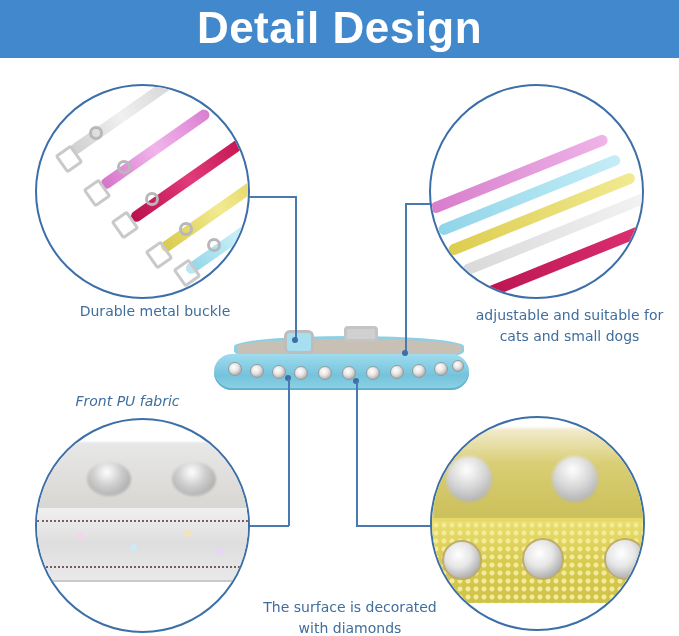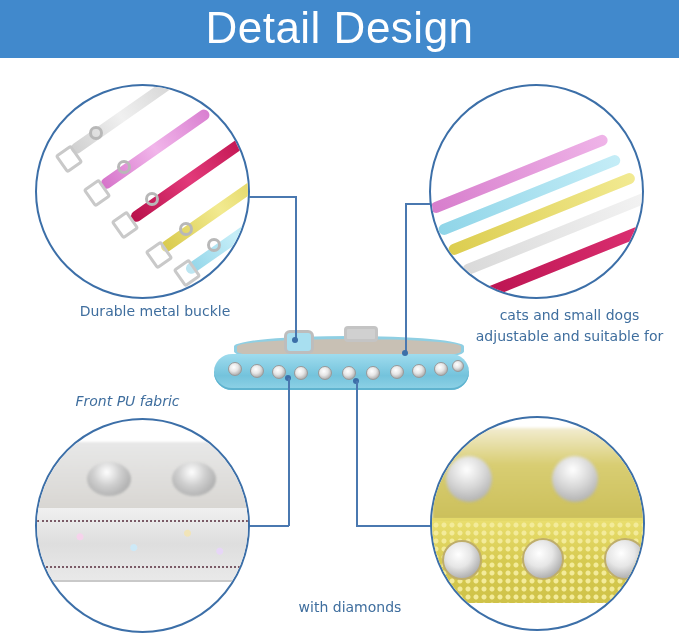--- a/index.html
+++ b/index.html
@@ -1,18 +1,18 @@
 <!DOCTYPE html>
 <html><head>
 <meta charset="utf-8">
 <style>
   html,body{margin:0;padding:0;}
   body{width:679px;height:636px;background:#ffffff;position:relative;overflow:hidden;font-family:"DejaVu Sans","Liberation Sans",sans-serif;}
   .banner{position:absolute;left:0;top:0;width:679px;height:58px;background:#4189cc;display:flex;align-items:center;justify-content:center;}
-  .banner-title{color:#ffffff;font-family:"Liberation Sans",sans-serif;font-weight:normal;font-size:44px;letter-spacing:0.5px;line-height:1;margin-top:-2px;}
+  .banner-title{color:#ffffff;font-family:"Liberation Sans",sans-serif;font-weight:bold;font-size:44px;letter-spacing:0.5px;line-height:1;margin-top:-2px;}
   .circle{position:absolute;border:2px solid #3c6fa8;border-radius:50%;overflow:hidden;background:#fff;box-sizing:border-box;}
   .label{position:absolute;color:#3f6e9e;font-size:14px;text-align:center;line-height:21px;font-family:"DejaVu Sans",sans-serif;}
   .line{position:absolute;background:#4a78b0;}
   .dot{position:absolute;width:6px;height:6px;border-radius:50%;background:#3c6fa8;}
   
   .strap{position:absolute;height:11px;border-radius:6px;transform-origin:left center;}
   .buckle{position:absolute;width:20px;height:22px;border:3px solid #c9c9c9;border-radius:3px;background:rgba(255,255,255,0.4);box-sizing:border-box;}
   .ring{position:absolute;width:14px;height:14px;border:3px solid #b8b8b8;border-radius:50%;box-sizing:border-box;}
   .gem{position:absolute;border-radius:50%;background:radial-gradient(circle at 40% 35%,#ffffff 0%,#e6e6e6 40%,#a9a9a9 80%,#8a8a8a 100%);border:1px solid #999;box-sizing:border-box;}
 </style>
@@ -48,22 +48,22 @@
 <div class="label" style="left:60px;top:301px;width:190px;">Durable metal buckle</div>
 
 <div class="circle" style="left:429px;top:84px;width:215px;height:215px;">
   <div class="strap" style="left:0px;top:118px;width:190px;background:linear-gradient(90deg,#d77dcc,#efb4e8);transform:rotate(-22deg);"></div>
   <div class="strap" style="left:8px;top:140px;width:195px;background:linear-gradient(90deg,#8fd5e8,#c5edf7);transform:rotate(-22deg);"></div>
   <div class="strap" style="left:18px;top:160px;width:200px;background:linear-gradient(90deg,#dccd4f,#f2ea92);transform:rotate(-22deg);"></div>
   <div class="strap" style="left:32px;top:180px;width:200px;background:linear-gradient(90deg,#d9d9d9,#f3f3f3);transform:rotate(-22deg);"></div>
   <div class="strap" style="left:50px;top:204px;width:200px;background:linear-gradient(90deg,#bb1350,#e03476);transform:rotate(-22deg);"></div>
 </div>
 <div class="label" style="left:460px;top:305px;width:219px;">
+  <div>adjustable and suitable for</div>
   <div>cats and small dogs</div>
-  <div>adjustable and suitable for</div>
 </div>
 
 <div style="position:absolute;left:214px;top:326px;width:255px;height:68px;">
 
   <div style="position:absolute;left:20px;top:10px;width:230px;height:26px;border-radius:50%/40%;background:#c8c0b4;border:3px solid #8fcfe3;box-sizing:border-box;"></div>
 
   <div style="position:absolute;left:70px;top:4px;width:30px;height:24px;border:3px solid #bdbdbd;border-radius:6px;box-sizing:border-box;background:#a8dff0;"></div>
   <div style="position:absolute;left:130px;top:0px;width:34px;height:16px;border:3px solid #c4c4c4;border-radius:4px;box-sizing:border-box;background:#d0d0d0;"></div>
 
   <div style="position:absolute;left:0px;top:28px;width:255px;height:36px;border-radius:18px;background:linear-gradient(180deg,#9fdcee,#74c3dc 60%,#8fd2e6);box-shadow:inset 0 -2px 0 #5fb3cf;"></div>
@@ -120,14 +120,15 @@
   <div style="position:absolute;left:14px;top:38px;width:46px;height:46px;border-radius:50%;background:radial-gradient(circle at 45% 30%,#fff 0%,#d6d6d6 45%,#9c9c9c 100%);filter:blur(1.5px);"></div>
   <div style="position:absolute;left:120px;top:38px;width:46px;height:46px;border-radius:50%;background:radial-gradient(circle at 45% 30%,#fff 0%,#d6d6d6 45%,#9c9c9c 100%);filter:blur(1.5px);"></div>
   <div style="position:absolute;left:0;top:100px;width:215px;height:82px;background:
          radial-gradient(circle,#f3eb9a 0 2px,transparent 3px) 0 0/8px 8px,
          linear-gradient(180deg,#e9de6e,#d6ca50 50%,#cfc248);border-top:3px solid #e4d96a;"></div>
   <div class="gem" style="left:10px;top:122px;width:40px;height:40px;border:2px solid #bfae6a;"></div>
   <div class="gem" style="left:90px;top:120px;width:42px;height:42px;border:2px solid #bfae6a;"></div>
   <div class="gem" style="left:172px;top:120px;width:42px;height:42px;border:2px solid #bfae6a;"></div>
 </div>
 <div class="label" style="left:245px;top:597px;width:210px;">
+  <div>The surface is decorated</div>
   <div>with diamonds</div>
 </div>
 
 </body></html>

